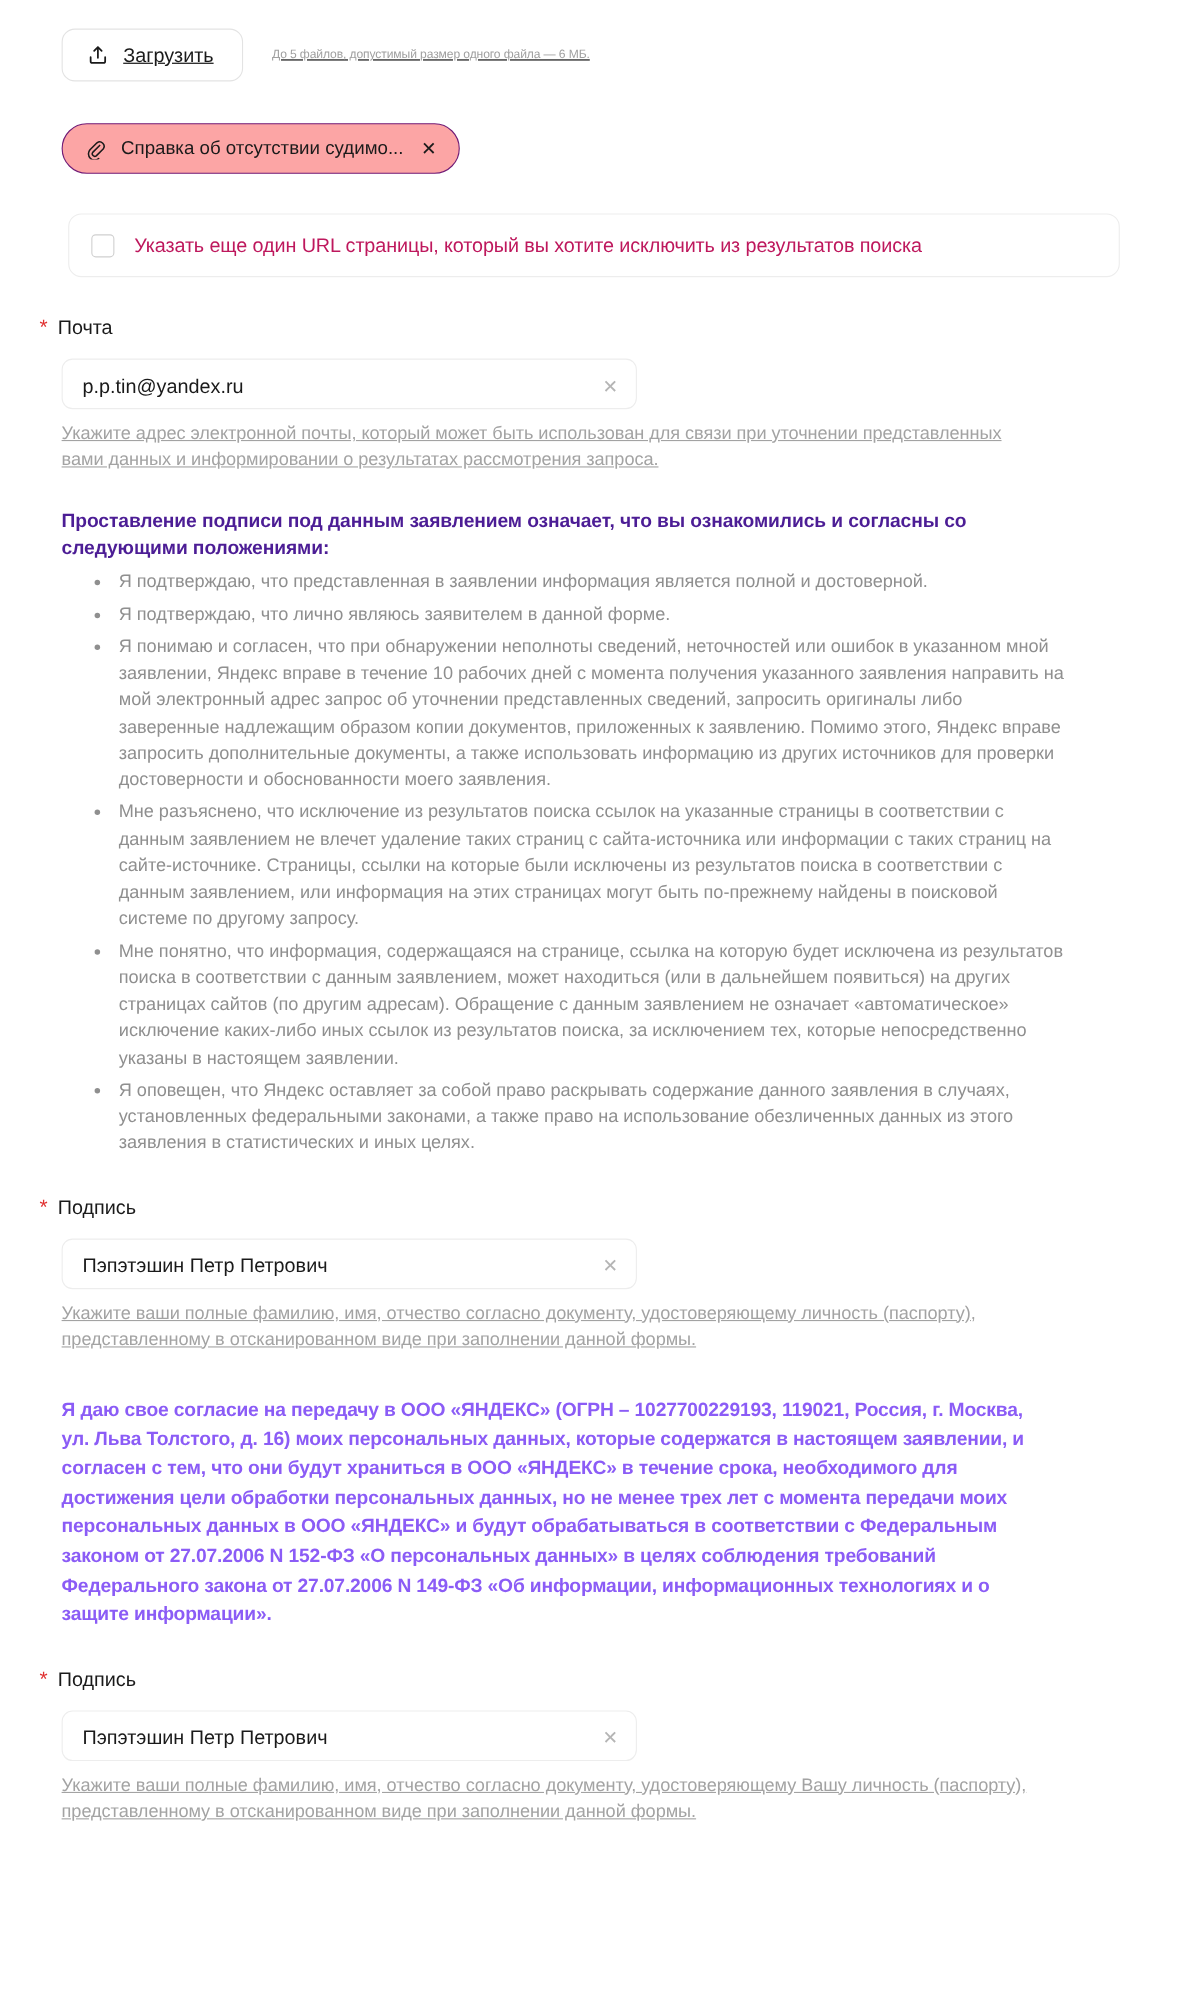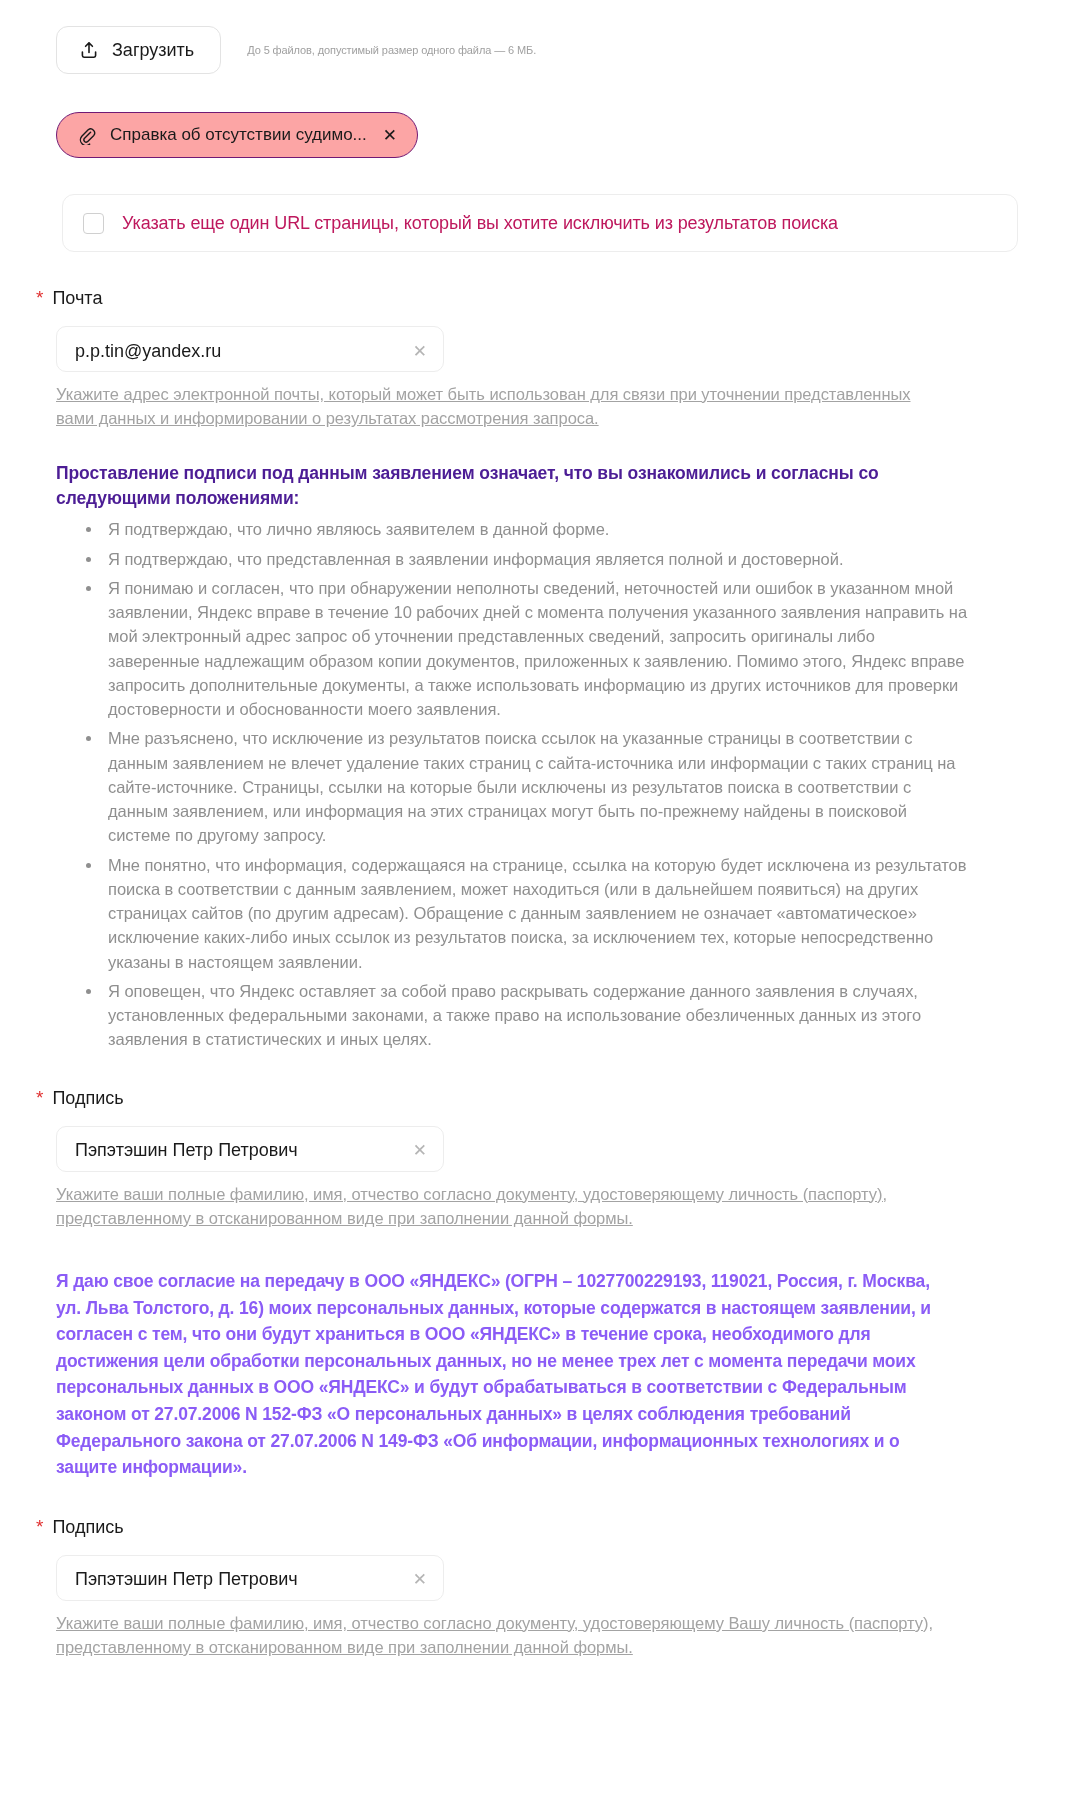--- a/index.html
+++ b/index.html
@@ -22,20 +22,21 @@
     box-sizing: border-box;
     padding: 0;
   }
 
   
   .upload-row {
     display: flex;
     align-items: center;
     gap: 26px;
     padding: 26px 0 0 56px;
+    text-decoration: underline;
   }
   .upload-btn {
     display: inline-flex;
     align-items: center;
     gap: 13px;
     height: 48px;
     padding: 0 26px 0 22px;
     border: 1px solid #e3e3e3;
     border-radius: 12px;
     background: #ffffff;
@@ -129,21 +130,21 @@
   }
   .req-star {
     color: #e03030;
     font-size: 19px;
     line-height: 1;
   }
 
   
   .input-wrap {
     margin: 17px 0 0 56px;
-    width: 388px;
+    width: 523px;
     height: 46px;
     box-sizing: border-box;
     border: 1px solid #ededed;
     border-radius: 10px;
     background: #ffffff;
     display: flex;
     align-items: center;
     padding: 4px 16px 0 18px;
   }
   .input-wrap input {
@@ -266,22 +267,22 @@
     <span>Почта</span>
   </div>
   <div class="input-wrap">
     <input type="text" value="p.p.tin@yandex.ru" style="">
     <span class="input-clear">✕</span>
   </div>
   <div class="helper">Укажите адрес электронной почты, который может быть использован для связи при уточнении представленных вами данных и информировании о результатах рассмотрения запроса.</div>
 
   <div class="statement">Проставление подписи под данным заявлением означает, что вы ознакомились и согласны со следующими положениями:</div>
   <ul class="terms">
+    <li>Я подтверждаю, что представленная в заявлении информация является полной и достоверной.</li>
     <li>Я подтверждаю, что лично являюсь заявителем в данной форме.</li>
-    <li>Я подтверждаю, что представленная в заявлении информация является полной и достоверной.</li>
     <li>Я понимаю и согласен, что при обнаружении неполноты сведений, неточностей или ошибок в указанном мной заявлении, Яндекс вправе в течение 10 рабочих дней с момента получения указанного заявления направить на мой электронный адрес запрос об уточнении представленных сведений, запросить оригиналы либо заверенные надлежащим образом копии документов, приложенных к заявлению. Помимо этого, Яндекс вправе запросить дополнительные документы, а также использовать информацию из других источников для проверки достоверности и обоснованности моего заявления.</li>
     <li>Мне разъяснено, что исключение из результатов поиска ссылок на указанные страницы в соответствии с данным заявлением не влечет удаление таких страниц с сайта-источника или информации с таких страниц на сайте-источнике. Страницы, ссылки на которые были исключены из результатов поиска в соответствии с данным заявлением, или информация на этих страницах могут быть по-прежнему найдены в поисковой системе по другому запросу.</li>
     <li>Мне понятно, что информация, содержащаяся на странице, ссылка на которую будет исключена из результатов поиска в соответствии с данным заявлением, может находиться (или в дальнейшем появиться) на других страницах сайтов (по другим адресам). Обращение с данным заявлением не означает «автоматическое» исключение каких-либо иных ссылок из результатов поиска, за исключением тех, которые непосредственно указаны в настоящем заявлении.</li>
     <li>Я оповещен, что Яндекс оставляет за собой право раскрывать содержание данного заявления в случаях, установленных федеральными законами, а также право на использование обезличенных данных из этого заявления в статистических и иных целях.</li>
   </ul>
 
   <div class="field-label">
     <span class="req-star">*</span>
     <span>Подпись</span>
   </div>

